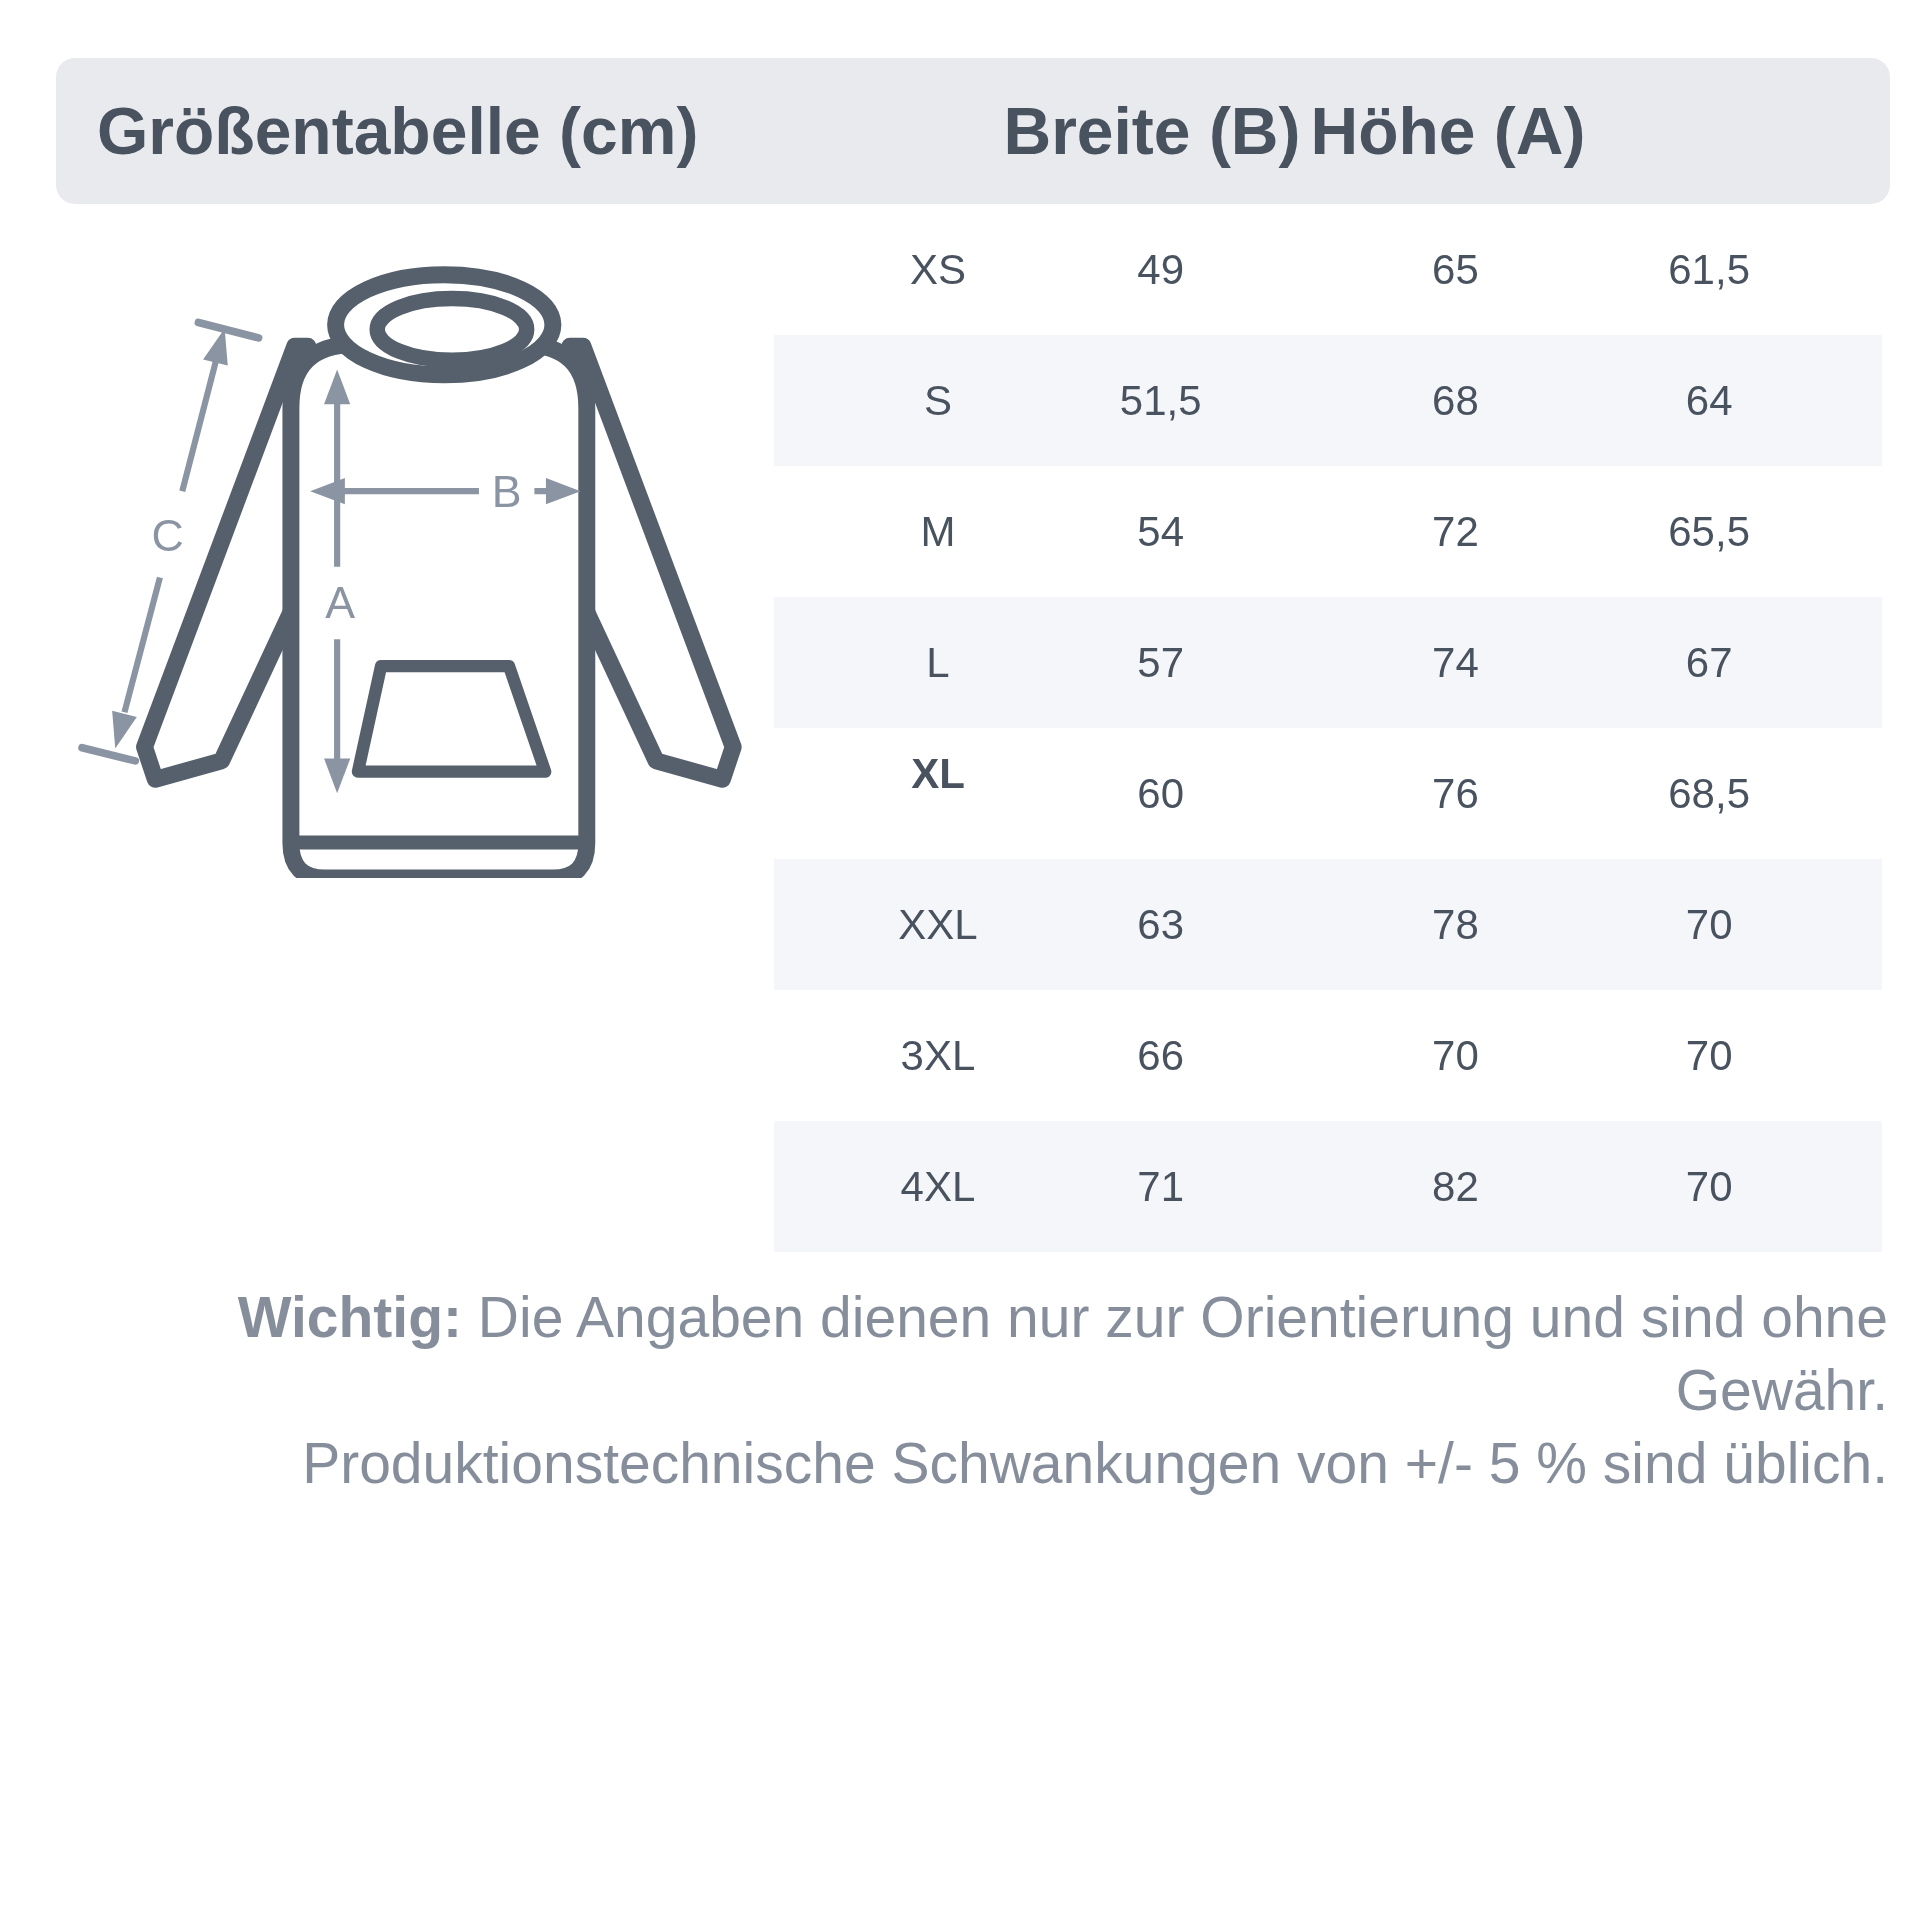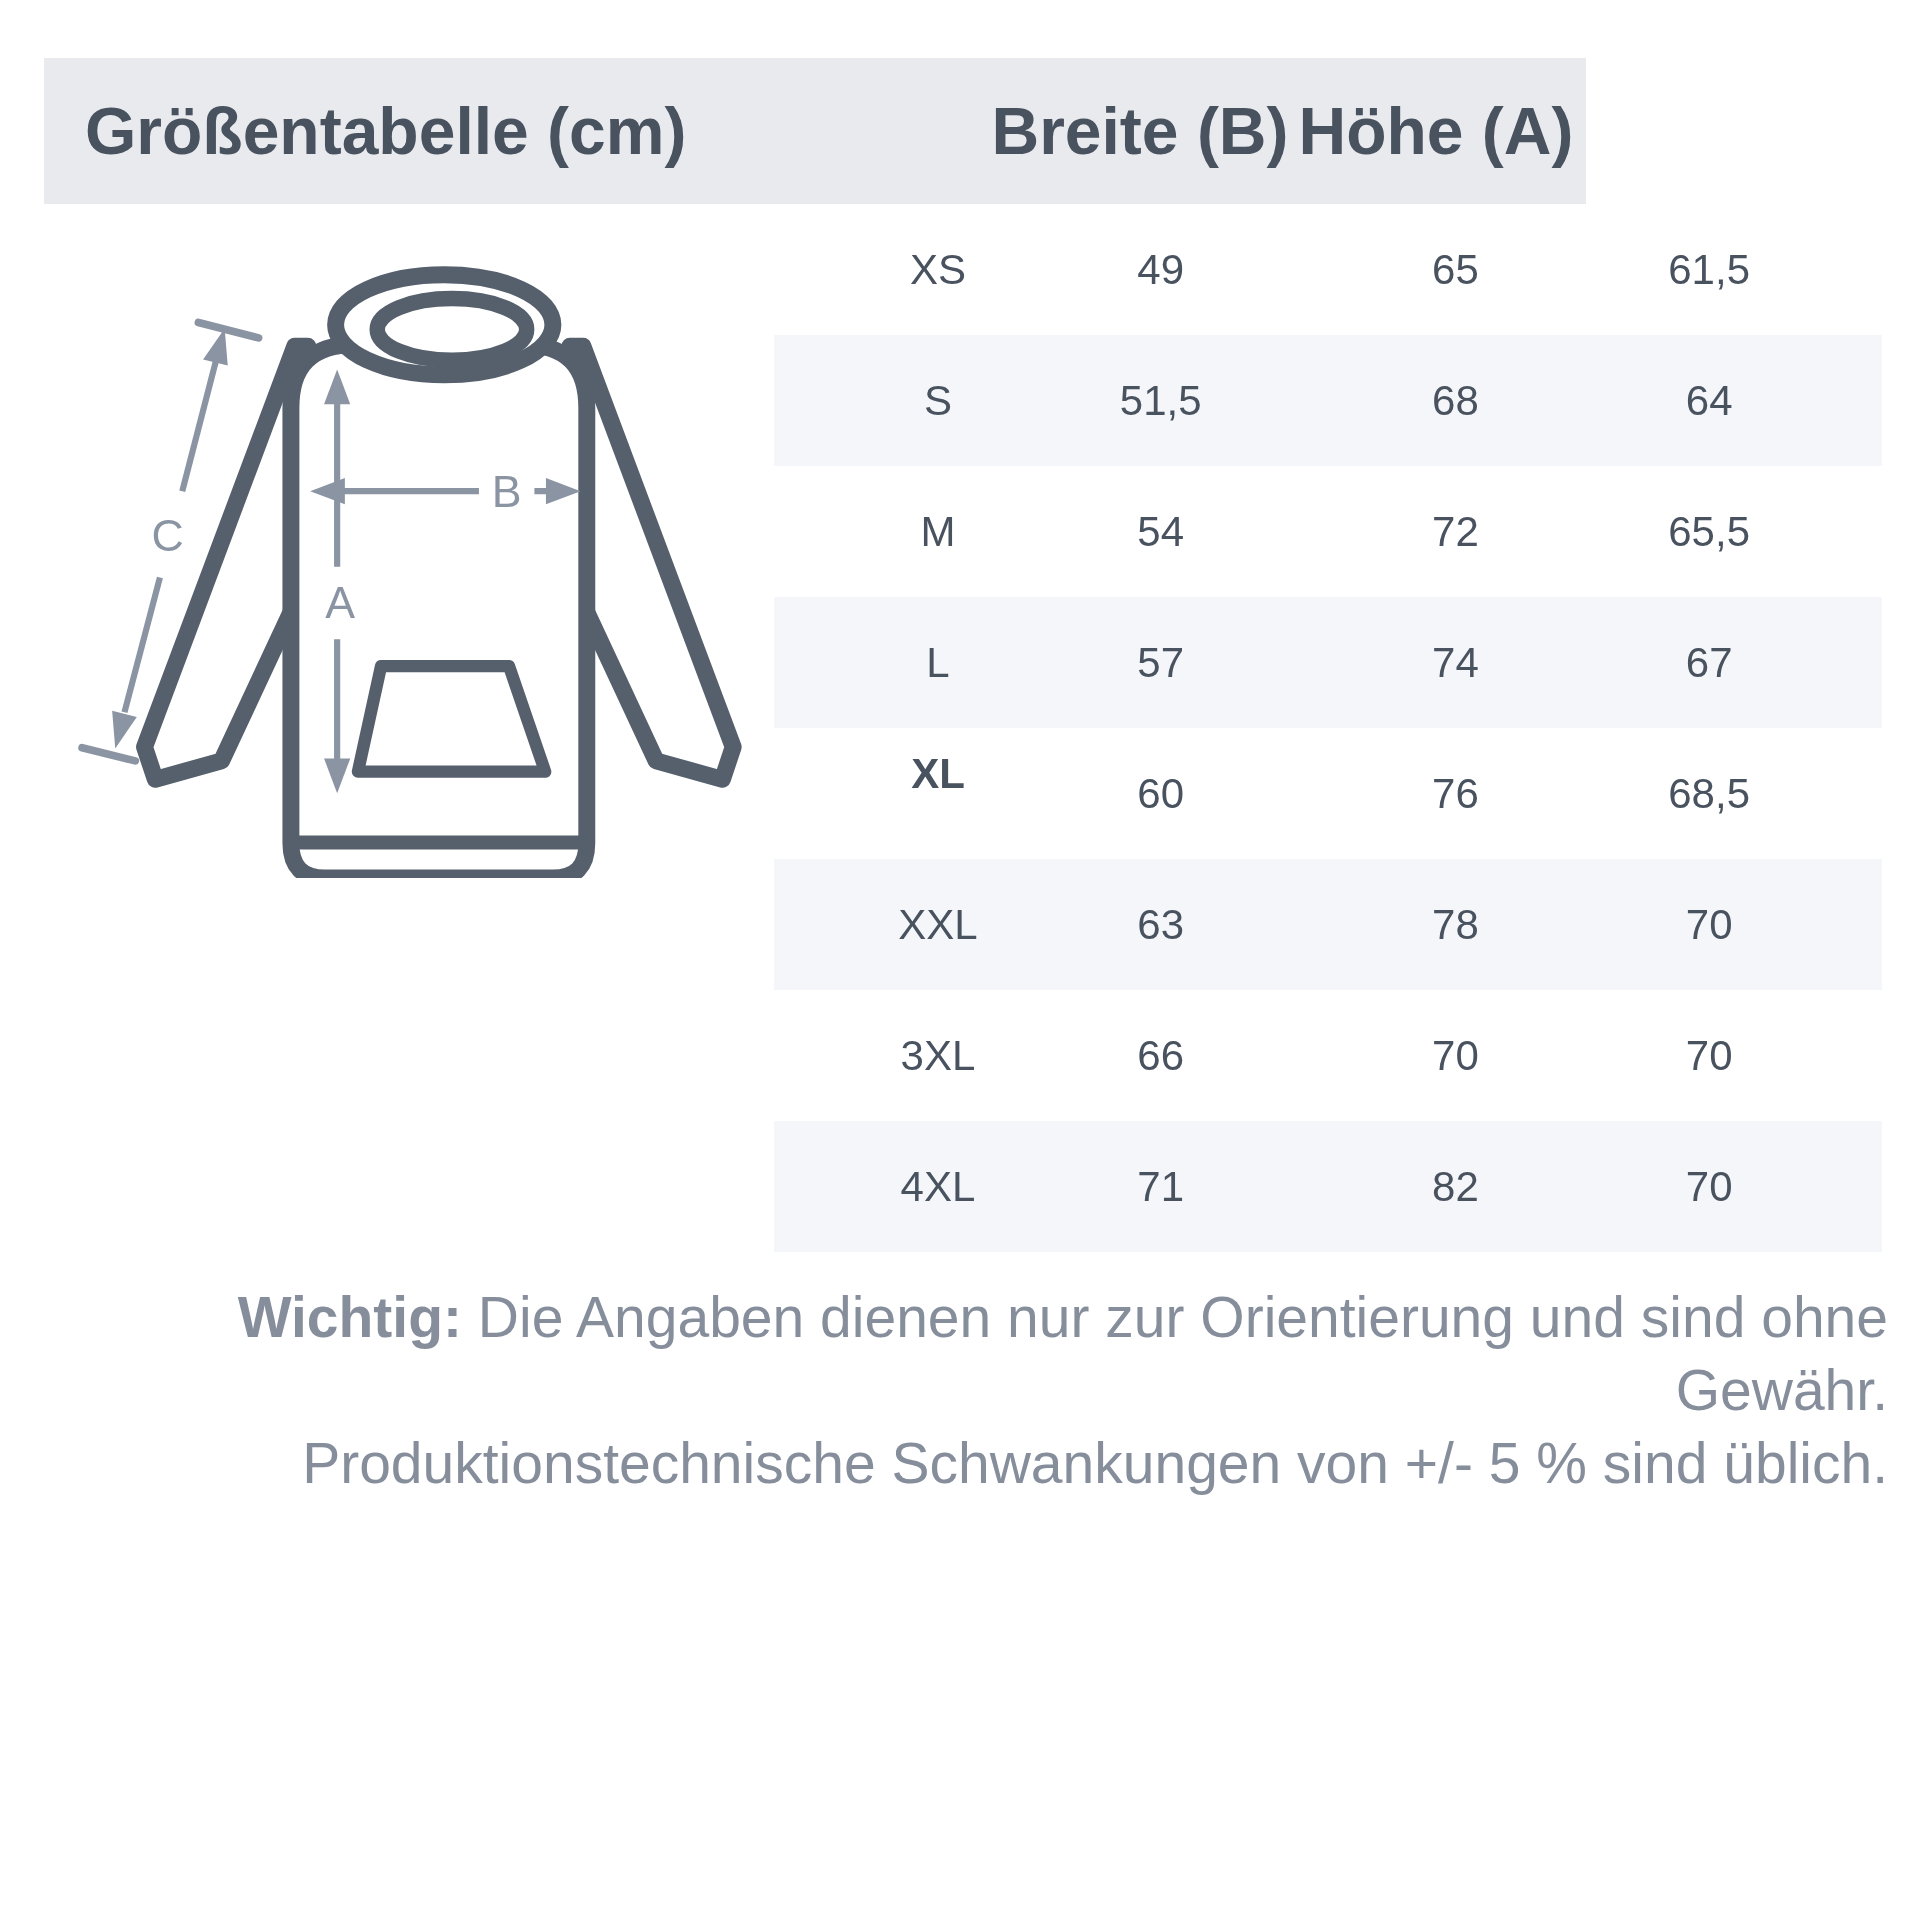--- a/index.html
+++ b/index.html
@@ -4,21 +4,21 @@
 <style>
   html,body{margin:0;padding:0;background:#ffffff;}
   body{
     width:1926px;height:1926px;position:relative;overflow:hidden;
     font-family:"Liberation Sans","DejaVu Sans",sans-serif;
     --band:#e9eaee; --stripe:#f5f6f9; --ink:#49525f; --outline:#56606c;
     --arrow:#8b94a2; --muted:#868e9c;
   }
   .sheet{position:absolute;inset:0;background:#fff;}
   
-  .header-band{position:absolute;left:44px;top:58px;width:1542px;height:146px;background:var(--band);}
+  .header-band{position:absolute;left:56px;top:58px;width:1834px;height:146px;background:var(--band);border-radius:19px;}
   .title{position:absolute;left:41px;top:0;line-height:146px;font-size:66px;font-weight:bold;color:var(--ink);white-space:nowrap;}
   .col-head{position:absolute;top:0;line-height:146px;font-size:66px;font-weight:bold;color:var(--ink);transform:translateX(-50%);white-space:nowrap;}
   
   .table{position:absolute;left:774px;top:204px;width:1108px;}
   .row{position:relative;height:131px;}
   .row:nth-child(even){background:var(--stripe);}
   .cell{position:absolute;top:0;line-height:131px;font-size:42px;color:var(--ink);transform:translateX(-50%);white-space:nowrap;}
   .c0{left:14.8%;} .c1{left:34.9%;} .c2{left:61.5%;} .c3{left:84.4%;}
   .row-lifted-label .c0{transform:translateX(-50%) translateY(-20px);font-weight:bold;}
   

